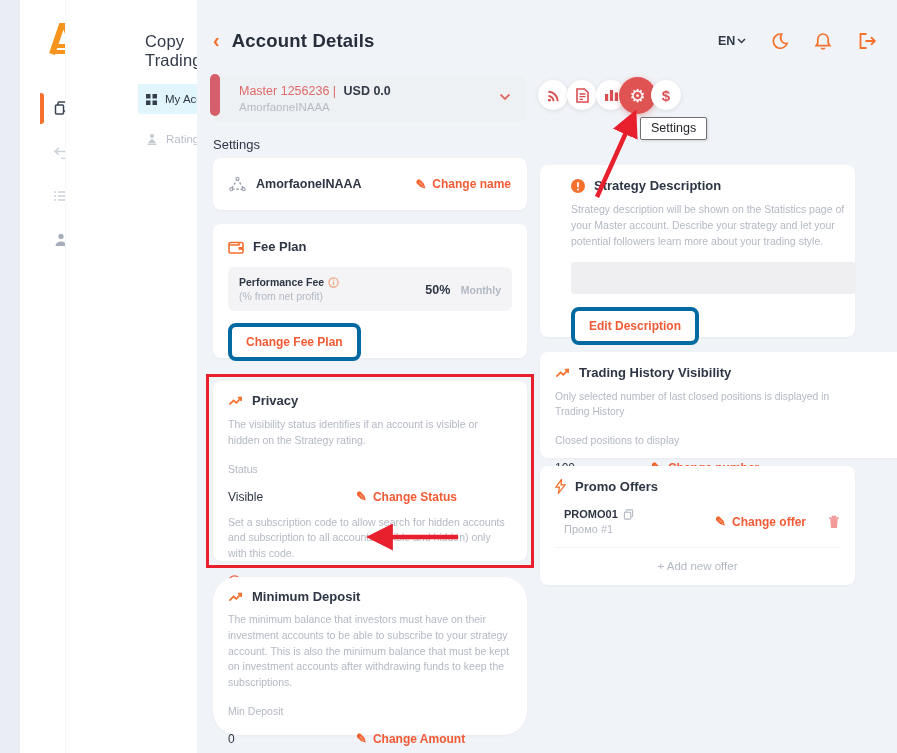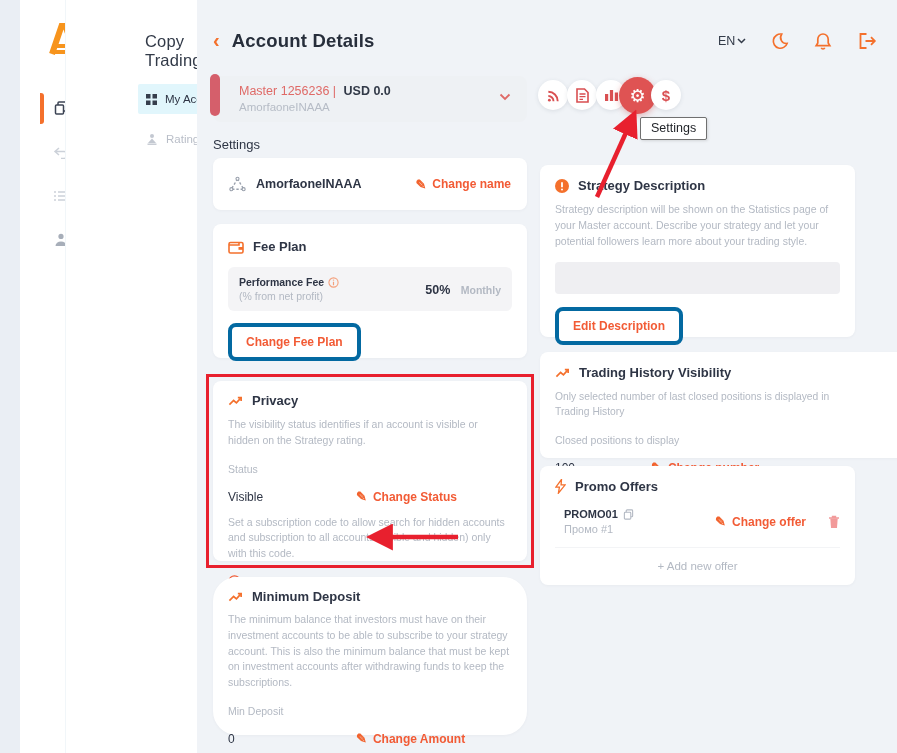--- a/index.html
+++ b/index.html
@@ -20,21 +20,21 @@
   .sidebar-title { position:absolute; left:79px; top:32px; font-size:16.5px; font-weight:500; color:#323a48; letter-spacing:.2px; }
   .nav-item { position:absolute; left:72px; width:116px; height:30px; display:flex; align-items:center; gap:8px; padding-left:8px; border-radius:2px; font-size:11.5px; cursor:pointer; }
   .nav-item.active { top:84px; background:#e1f6fc; color:#2e3545; font-weight:500; }
   .nav-item.inactive { top:124px; color:#b9bec8; }
   
   .main-bg { position:absolute; left:197px; top:0; width:700px; height:753px; background:#f0f3f7; }
   .page-header { position:absolute; left:213px; top:30px; display:flex; align-items:center; gap:12px; }
   .back-chevron { color:#f4702c; font-size:20px; font-weight:700; line-height:1; cursor:pointer; transform:translateY(-1px); }
   .page-title { font-size:18.5px; font-weight:600; color:#272e3b; letter-spacing:.2px; }
   .header-right { position:absolute; left:718px; top:30px; width:160px; display:flex; align-items:center; justify-content:space-between; }
-  .lang { font-size:12.5px; font-weight:400; color:#323a48; display:flex; align-items:center; gap:2px; cursor:pointer; }
+  .lang { font-size:12.5px; font-weight:700; color:#323a48; display:flex; align-items:center; gap:2px; cursor:pointer; }
   .hdr-icon { width:22px; height:22px; display:flex; align-items:center; justify-content:center; cursor:pointer; }
   
   .acct-select { position:absolute; left:213px; top:76px; width:314px; height:46px; background:#eef1f4; border-radius:8px; cursor:pointer; }
   .acct-pill { position:absolute; left:-3px; top:-2px; width:10px; height:42px; background:#d55f6b; border-radius:6px; }
   .acct-line1 { position:absolute; left:26px; top:8px; font-size:12.5px; }
   .acct-name { color:#df6a67; font-weight:500; }
   .acct-balance { color:#323a48; font-weight:600; margin-left:4px; }
   .acct-sub { position:absolute; left:26px; top:25px; font-size:11.5px; color:#b6bcc6; }
   .acct-chevron { position:absolute; right:16px; top:17px; }
   
@@ -68,21 +68,21 @@
   
   .privacy-card { left:213px; top:381px; width:314px; height:180px; padding:12px 15px; }
   .privacy-card p { margin-top:9px; width:278px; }
   .status-row { display:flex; align-items:center; margin-top:15px; }
   .status-row .field-value { width:128px; }
   .addcode-row { display:flex; align-items:center; margin-top:13px; font-size:11.5px; font-weight:700; color:#f25b35; cursor:pointer; }
   
   .mindep-card { left:213px; top:577px; width:314px; height:158px; padding:12px 15px;border-radius:24px; }
   .mindep-card p { margin-top:8px; width:290px; }
   
-  .strat-card { left:540px; top:165px; width:315px; height:172px; padding:13px 15px; }
+  .strat-card { left:540px; top:165px; width:315px; height:172px; padding:13px 31px; }
   .strat-card p { margin-top:9px; width:290px; }
   .strat-input { margin-top:13px; width:285px; height:32px; background:#efeff2; border:none; border-radius:4px; padding:0 10px; font-size:12px; color:#2e3545; font-family:"Liberation Sans",sans-serif; }
   .strat-card .btn-outline { margin-top:13px; }
   
   .hist-card { left:540px; top:352px; width:369px; height:106px; padding:13px 15px; }
   .hist-card p { margin-top:9px; width:300px; font-size:10.3px; }
   
   .promo-card { left:540px; top:466px; width:315px; height:119px; padding:13px 15px; }
   .promo-row { display:flex; align-items:center; margin-top:14px; padding:0 0 12px 9px; border-bottom:1px solid #f3f4f6; }
   .promo-codes { flex:1; }

